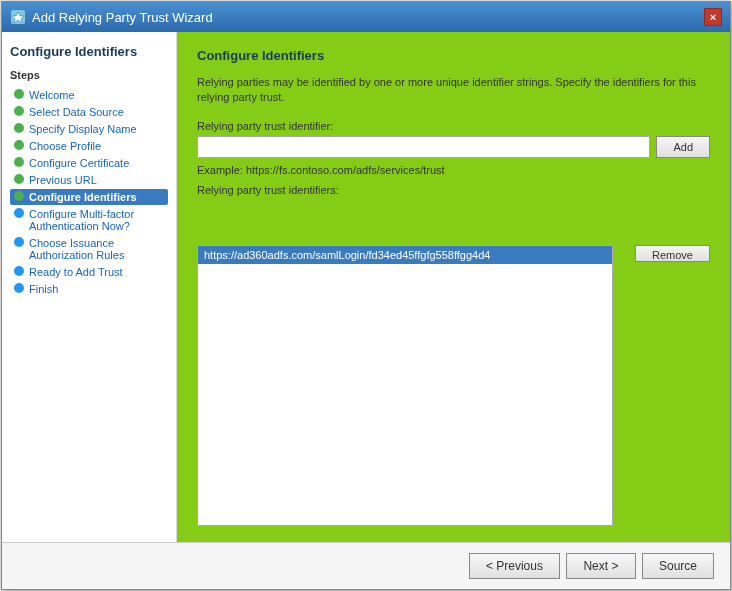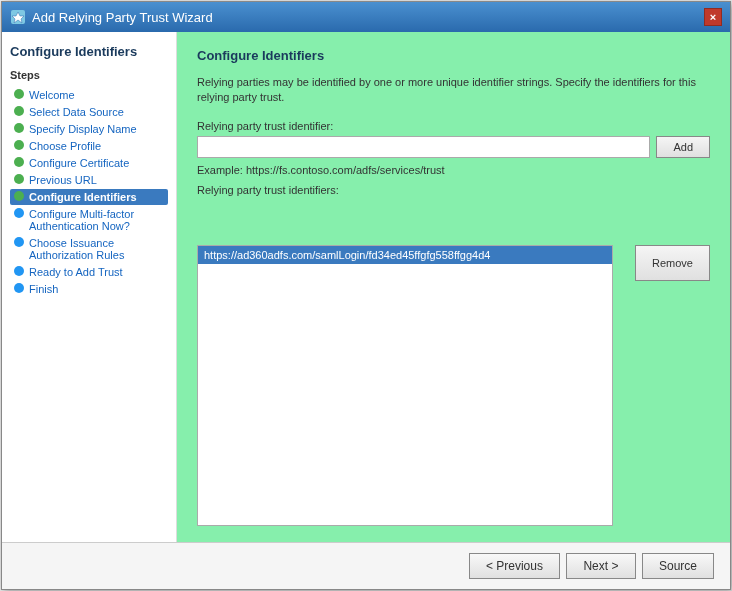--- a/index.html
+++ b/index.html
@@ -11,21 +11,21 @@
       justify-content: center;
       align-items: center;
       width: 732px;
       height: 591px;
       overflow: hidden;
     }
 
     .dialog {
       width: 730px;
       height: 589px;
-      background: #86efac;
+      background: #84cc16;
       border: 1px solid #888;
       display: flex;
       flex-direction: column;
       box-shadow: 2px 2px 8px rgba(0,0,0,0.4);
     }
 
     .title-bar {
       background: linear-gradient(to bottom, #4a90d0, #2a6aad);
       color: white;
       display: flex;
@@ -187,21 +187,21 @@
       height: 22px;
       white-space: nowrap;
     }
 
     .btn:disabled {
       color: #999;
       cursor: default;
     }
 
     .btn-remove {
-      height: 36px;
+      height: 17px;
       align-self: flex-start;
     }
 
     .example-text {
       font-size: 11px;
       color: #333;
       margin-bottom: 8px;
     }
 
     .identifiers-label {

